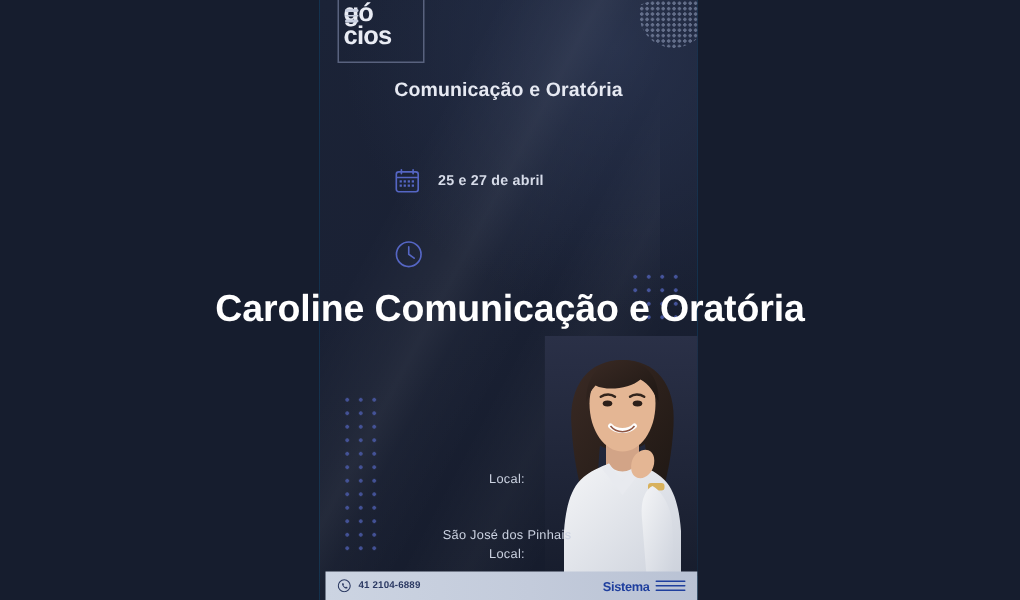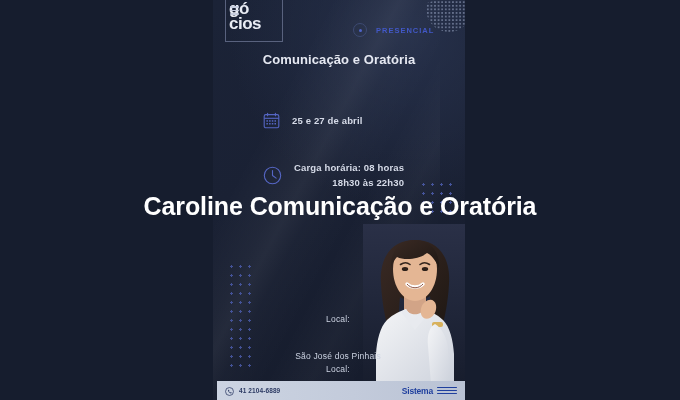--- a/index.html
+++ b/index.html
@@ -342,26 +342,20 @@
       <div class="logo-text">ne
 gó
 cios</div>
       <div class="logo-bars">
         <i></i>
           <i></i>
           <i></i>
       </div>
     </div>
 
-    <div class="presencial-row">
-      <span class="presencial-dot">
-          <i></i>
-        </span>
-      <span class="presencial-label">PRESENCIAL</span>
-    </div>
 
     <div class="poster-title">Comunicação e Oratória</div>
 
     <div class="info-row date">
       <span class="icon-box">
         <svg width="17" height="17" viewBox="0 0 17 17" fill="none">
           <rect x="1.2" y="2.6" width="14.6" height="13.2" rx="1.6" stroke="#5566c4" stroke-width="1.1"></rect>
           <path d="M1.2 6.3h14.6" stroke="#5566c4" stroke-width="1.1"></path>
           <path d="M4.6 1.2v2.6M12.4 1.2v2.6" stroke="#5566c4" stroke-width="1.1" stroke-linecap="round"></path>
           <g fill="#5566c4">
@@ -379,22 +373,20 @@
       <span class="info-text">25 e 27 de abril</span>
     </div>
 
     <div class="info-row time">
       <span class="icon-box">
         <svg width="19" height="19" viewBox="0 0 19 19" fill="none">
           <circle cx="9.5" cy="9.5" r="8.2" stroke="#5566c4" stroke-width="1.1"></circle>
           <path d="M9.5 4.6V9.5l3.6 2.6" stroke="#5566c4" stroke-width="1.1" stroke-linecap="round" stroke-linejoin="round"></path>
         </svg>
       </span>
-      <span class="info-text">Carga horária: 08 horas
-18h30 às 22h30</span>
     </div>
 
     <div class="dots-right"></div>
     <div class="dots-left"></div>
 
     <div class="photo">
       <svg width="104" height="160" viewBox="0 0 104 160">
         <defs>
           <linearGradient id="bg" x1="0" y1="0" x2="0" y2="1">
             <stop offset="0%" stop-color="#2a3047"></stop>

